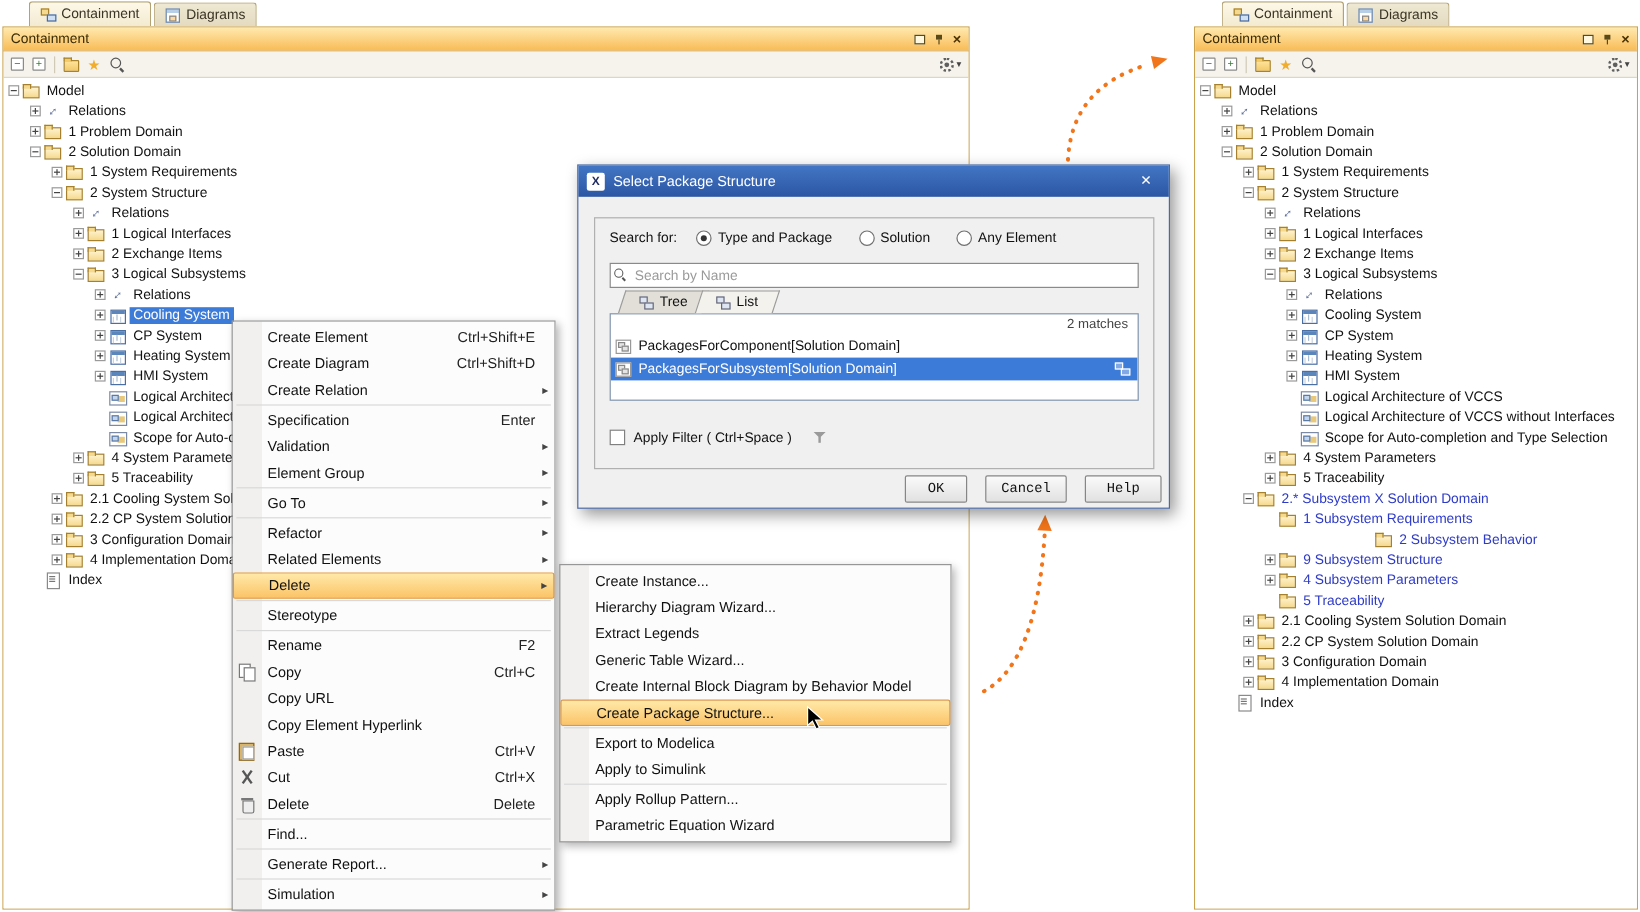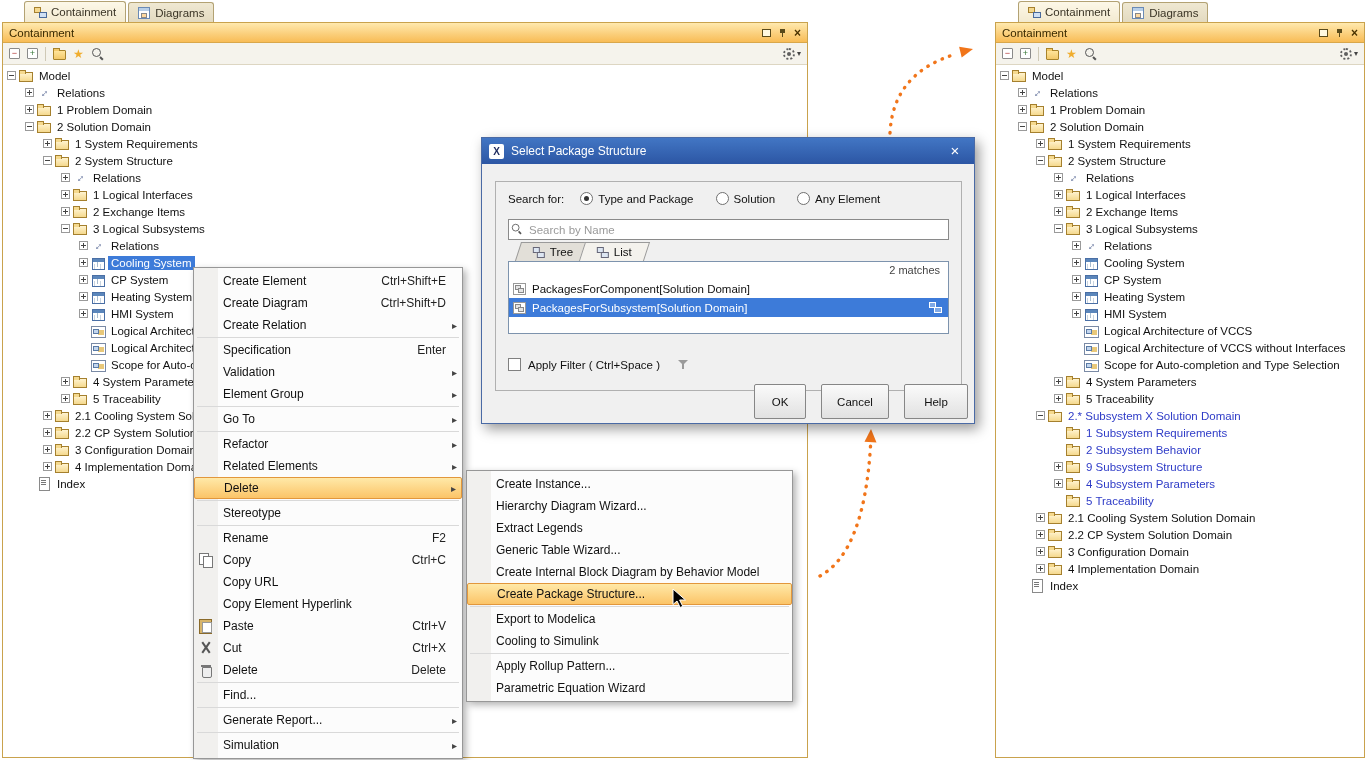--- a/index.html
+++ b/index.html
@@ -116,21 +116,21 @@
   .ic-pkgstruct::after{content:"";position:absolute;right:1px;bottom:1px;width:4px;height:3px;background:#e4e4e4;border:1px solid #888}
   .ic-structright{width:13px;height:13px;position:relative;margin-left:auto;margin-right:2px;flex:none}
   .ic-structright::before{content:"";position:absolute;left:0;top:1px;width:5px;height:4px;border:1px solid #fff;background:rgba(255,255,255,.35)}
   .ic-structright::after{content:"";position:absolute;right:0;bottom:1px;width:6px;height:4px;border:1px solid #fff;background:rgba(255,255,255,.35)}
   .cbrow{position:absolute;left:12px;top:176px;display:flex;align-items:center;gap:7px;font-size:11.5px}
   .checkbox{width:13px;height:13px;border:1px solid #808080;background:#fff;display:inline-block}
   .ic-funnel{width:13px;height:13px;position:relative;display:inline-block;margin-left:10px}
   .ic-funnel::before{content:"";position:absolute;left:1px;top:2px;border-left:5px solid transparent;border-right:5px solid transparent;border-top:5px solid #9a9a9a}
   .ic-funnel::after{content:"";position:absolute;left:5px;top:6px;width:2px;height:5px;background:#9a9a9a}
   .btnrow{position:absolute;right:6px;bottom:6px;display:flex;gap:15px}
-  .dbtn{height:35px;font-size:11.5px;font-family:Liberation Sans, sans-serif;background:linear-gradient(#fafafa,#e1e1e1);border:1px solid #868686;border-radius:2px;color:#111}
+  .dbtn{height:23px;font-size:11.5px;font-family:Liberation Mono, monospace;background:linear-gradient(#fafafa,#e1e1e1);border:1px solid #868686;border-radius:2px;color:#111}
   .w-ok{width:52px}.w-cancel{width:68px}.w-help{width:64px}
 
   
   .arrows{position:absolute;left:0;top:0;z-index:5;pointer-events:none}
   .arrowpath{fill:none;stroke:#f1751a;stroke-width:3.4;stroke-linecap:round;stroke-dasharray:.5 7.5}
   .cursor{position:absolute;z-index:60;pointer-events:none}
 </style>
 </head>
 <body>
 
@@ -433,21 +433,21 @@
         <div class="trow" style="padding-left: 40px;">
           <span class="exp minus"></span>
           <span class="tico i-package"></span>
           <span class="tlabel blue">2.* Subsystem X Solution Domain</span>
         </div>
         <div class="trow" style="padding-left: 58px;">
           <span class="exp none"></span>
           <span class="tico i-package"></span>
           <span class="tlabel blue">1 Subsystem Requirements</span>
         </div>
-        <div class="trow" style="padding-left: 58px;">
+        <div class="trow" style="padding-left: 58px; justify-content: center;">
           <span class="exp none"></span>
           <span class="tico i-package"></span>
           <span class="tlabel blue">2 Subsystem Behavior</span>
         </div>
         <div class="trow" style="padding-left: 58px;">
           <span class="exp plus"></span>
           <span class="tico i-package"></span>
           <span class="tlabel blue">9 Subsystem Structure</span>
         </div>
         <div class="trow" style="padding-left: 58px;">
@@ -632,21 +632,21 @@
         <span class="mico"></span>
         <span class="mlabel">Create Package Structure...</span>
       </div>
       <div class="msep"></div>
       <div class="mitem">
         <span class="mico"></span>
         <span class="mlabel">Export to Modelica</span>
       </div>
       <div class="mitem">
         <span class="mico"></span>
-        <span class="mlabel">Cooling to Simulink</span>
+        <span class="mlabel">Apply to Simulink</span>
       </div>
       <div class="msep"></div>
       <div class="mitem">
         <span class="mico"></span>
         <span class="mlabel">Apply Rollup Pattern...</span>
       </div>
       <div class="mitem">
         <span class="mico"></span>
         <span class="mlabel">Parametric Equation Wizard</span>
       </div>

